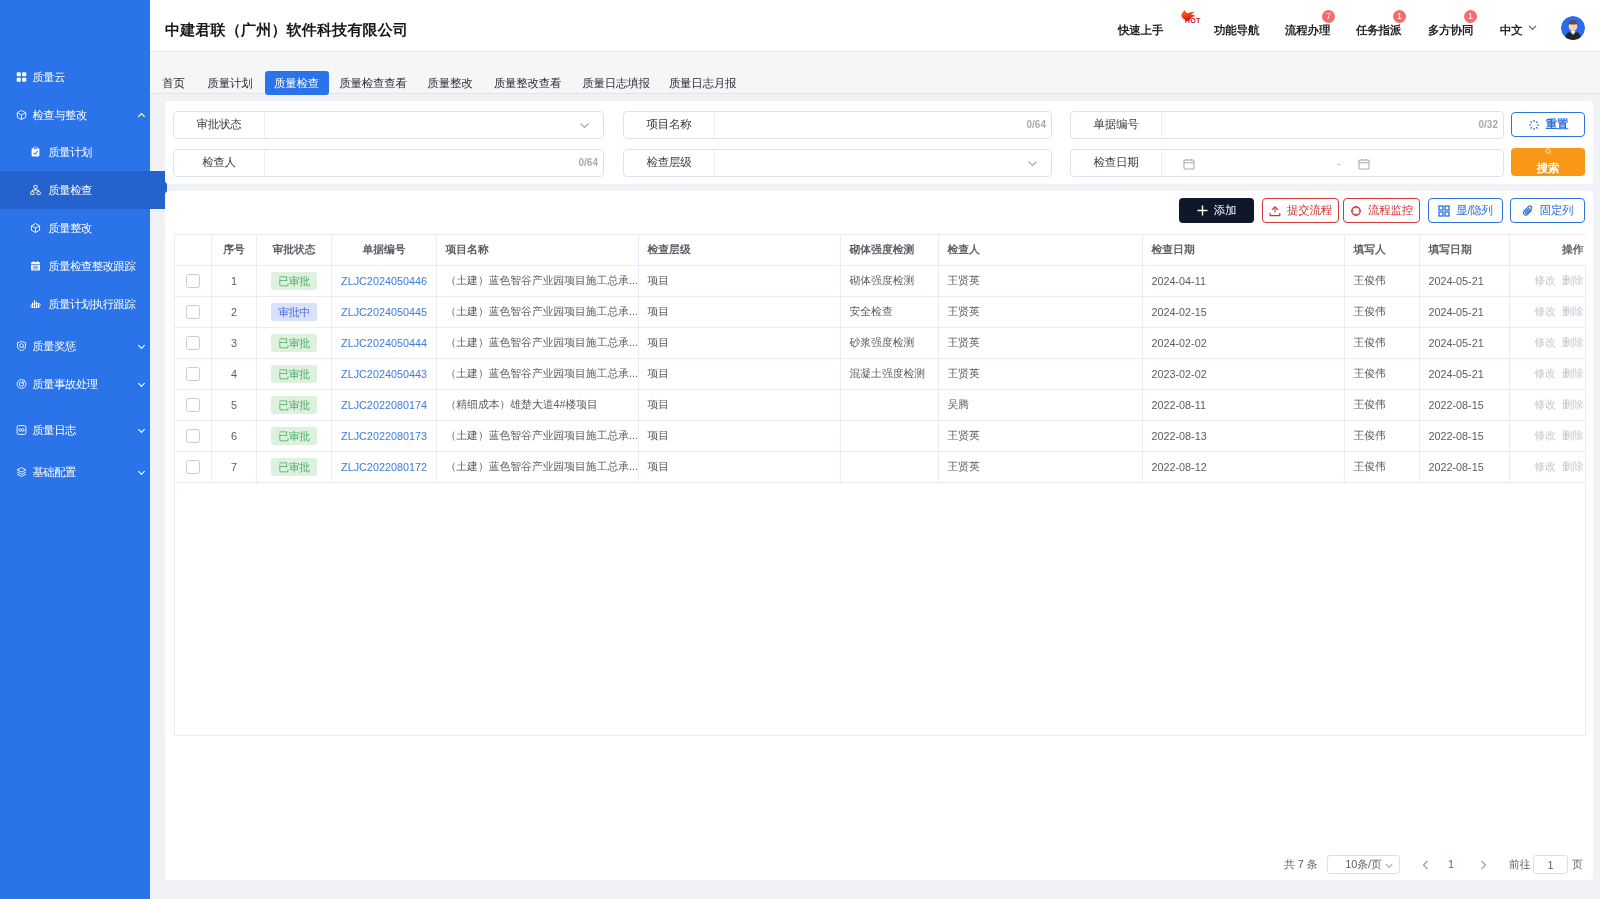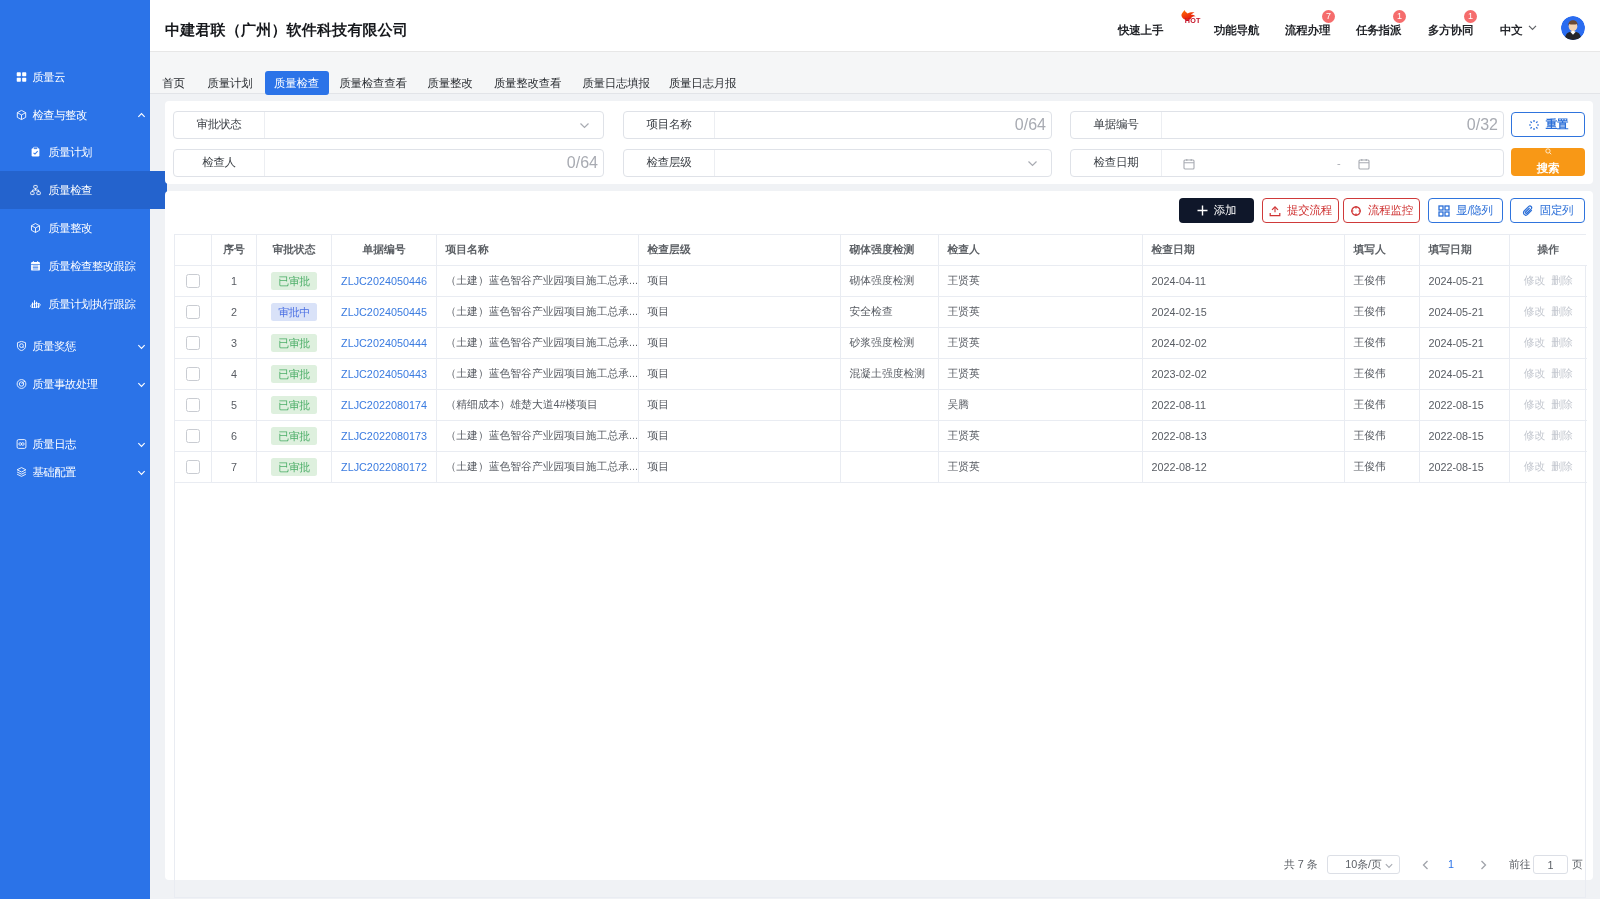--- a/index.html
+++ b/index.html
@@ -24,34 +24,34 @@
 .badge{position:absolute;min-width:13px;height:13px;border-radius:7px;background:#f56c6c;color:#fff;font-size:9px;text-align:center;line-height:13px;font-weight:400;padding:0 2px;}
 #avatar{position:absolute;left:1411px;top:16px;width:24px;height:24px;border-radius:50%;overflow:hidden;}
 
 #tabrow{position:absolute;left:150px;top:52px;width:1450px;height:42px;background:#f5f6f7;border-bottom:1px solid #e2e4e8;}
 .tab{position:absolute;top:19px;height:24px;line-height:24px;font-size:11.5px;color:#2b2e33;text-align:center;letter-spacing:-0.3px;}
 .tab.active{background:#2b73e8;color:#fff;border-radius:3px;}
 
 #fcard{position:absolute;left:165px;top:101px;width:1428px;height:83px;background:#fff;border-radius:4px;}
 .fbox{position:absolute;height:28px;border:1px solid #dfe2e8;border-radius:4px;background:#fff;display:flex;align-items:center;}
 .fbox .lab{width:91px;text-align:center;font-size:11.5px;color:#3c4046;letter-spacing:-0.3px;flex:none;border-right:1px solid #eceef2;height:100%;display:flex;align-items:center;justify-content:center;}
-.fbox .cnt{position:absolute;right:5px;color:#a8abb2;font-size:16px;}
+.fbox .cnt{position:absolute;right:5px;color:#a8abb2;font-size:10px;font-weight:bold;}
 .fbox .chev{position:absolute;right:13px;top:10px;}
 
 .btn{position:absolute;top:198px;height:25px;z-index:5;border-radius:4px;font-size:11.5px;display:flex;align-items:center;justify-content:center;gap:6px;letter-spacing:-0.3px;}
 .btn-blue{background:#0f172a;color:#fff;}
 .btn-red{background:#fff;border:1px solid #cf3a3a;color:#cf3333;}
 .btn-bout{background:#fff;border:1px solid #2f74dd;color:#2b6fd8;}
 
 #mcard{position:absolute;left:165px;top:191px;width:1428px;height:689px;background:#fff;border-radius:4px;}
-#tbl{position:absolute;left:8.5px;top:43px;width:1412px;height:664px;border:1px solid #e9ecf2;}
+#tbl{position:absolute;left:8.5px;top:43px;width:1412px;height:502px;border:1px solid #e9ecf2;}
 table{border-collapse:collapse;table-layout:fixed;width:1412px;}
 th,td{border-right:1px solid #e9ecf2;border-bottom:1px solid #e9ecf2;font-size:10.8px;font-weight:400;color:#585c63;padding:0 3px 0 8.5px;overflow:hidden;white-space:nowrap;height:31px;letter-spacing:0;}
 th{height:30px;background:#fff;color:#5d6166;font-weight:bold;}
-th:last-child,td:last-child{border-right:none;}
+th:last-child,td:last-child{border-right:none;text-align:right;}
 .cL{text-align:left;}
 .cC{text-align:center;padding:0 3px;}
 .tag{display:inline-block;width:46px;height:18px;line-height:18px;border-radius:2.5px;font-size:11px;text-align:center;letter-spacing:-0.5px;}
 .tagG{background:#def0de;color:#4cae68;}
 .tagB{background:#d9e2f8;color:#4a6fe3;}
 a.lnk{color:#3a7be0;text-decoration:none;}
 .op{color:#c3c7cf;}
 .cb{display:inline-block;width:14px;height:14px;border:1px solid #c9ccd2;border-radius:2.5px;background:#fff;vertical-align:middle;}
 
 #pager{position:absolute;left:0;top:0;width:1428px;height:689px;font-size:10.8px;color:#5c6066;pointer-events:none;}
@@ -134,21 +134,21 @@
     <svg class="ic" viewBox="0 0 15 15" fill="none" stroke="#fff" stroke-width="1.2">
         <circle cx="7.5" cy="7.5" r="6"></circle>
         <circle cx="7.5" cy="7.5" r="3"></circle>
         <path d="M7.5 7.5 L11 4 M11 4 V2.5 M11 4 H12.5" stroke-width="1.1"></path>
       </svg>
     <span class="tx">质量事故处理</span>
     <svg class="ar" viewBox="0 0 10 10" fill="none" stroke="#fff" stroke-width="1.3">
         <path d="M1.5 3.5 L5 7 L8.5 3.5"></path>
       </svg>
   </div>
-  <div class="mi" style="top:425px;text-align:center;">
+  <div class="mi" style="top:411px;text-align:center;">
     <svg class="ic" viewBox="0 0 15 15" fill="none" stroke="#fff" stroke-width="1.2">
         <rect x="1.5" y="1.5" width="12" height="12" rx="2"></rect>
         <path d="M7.5 7.5 a1.8 1.8 0 1 1 -3.6 0 a1.8 1.8 0 1 1 3.6 0 M7.5 7.5 a1.8 1.8 0 1 0 3.6 0 a1.8 1.8 0 1 0 -3.6 0" stroke-width="1.1"></path>
       </svg>
     <span class="tx">质量日志</span>
     <svg class="ar" viewBox="0 0 10 10" fill="none" stroke="#fff" stroke-width="1.3">
         <path d="M1.5 3.5 L5 7 L8.5 3.5"></path>
       </svg>
   </div>
   <div class="mi" style="top:453px;">

